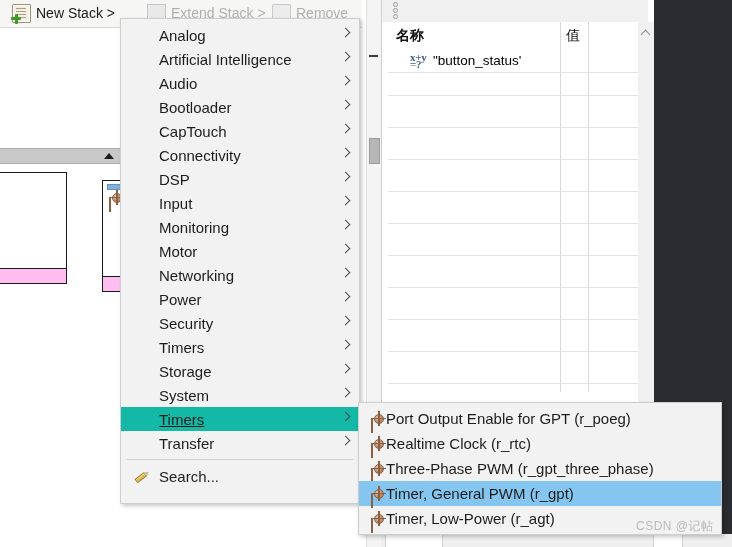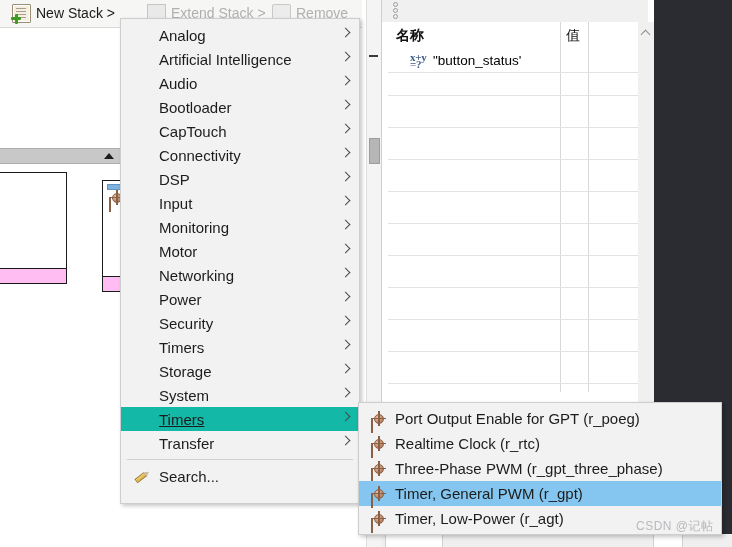--- a/index.html
+++ b/index.html
@@ -106,21 +106,21 @@
   .menu-sep{height:1px;background:#d0d0d0;margin:4px 6px 4px 6px;}
   .mi .lead-ico{position:absolute;left:12px;top:4px;width:18px;height:16px;}
   
   .ico-pencil{transform:rotate(-38deg);}
   .ico-pencil:before{content:"";position:absolute;left:1px;top:6px;width:12px;height:5px;background:linear-gradient(#f6da7c,#d9a73a);border:1px solid #9d7a24;box-sizing:border-box;}
   .ico-pencil:after{content:"";position:absolute;left:12px;top:6px;width:0;height:0;border-top:3.5px solid transparent;border-bottom:3.5px solid transparent;border-left:5px solid #cdbca0;}
 
   
   #submenu{left:358px;top:402px;width:362px;background:#f2f2f2;border:1px solid #cdcdcd;
      box-shadow:2px 2px 4px rgba(0,0,0,.22);padding:3px 0 3px 0;}
-  .smi{position:relative;height:25px;display:flex;align-items:center;gap:9px;padding-left:12px;padding-right:1px;
+  .smi{position:relative;height:25px;display:flex;align-items:center;padding-left:12px;padding-right:1px;
      font-size:15px;color:#1c1c1c;white-space:nowrap;cursor:default;}
   .smi.sel{background:#85c6f0;}
 
   
   #watermark{left:636px;top:518px;font-size:12px;color:#b9b9bd;letter-spacing:.5px;}
 </style>
 </head>
 <body>
 
 <div class="abs" id="editor-canvas">

